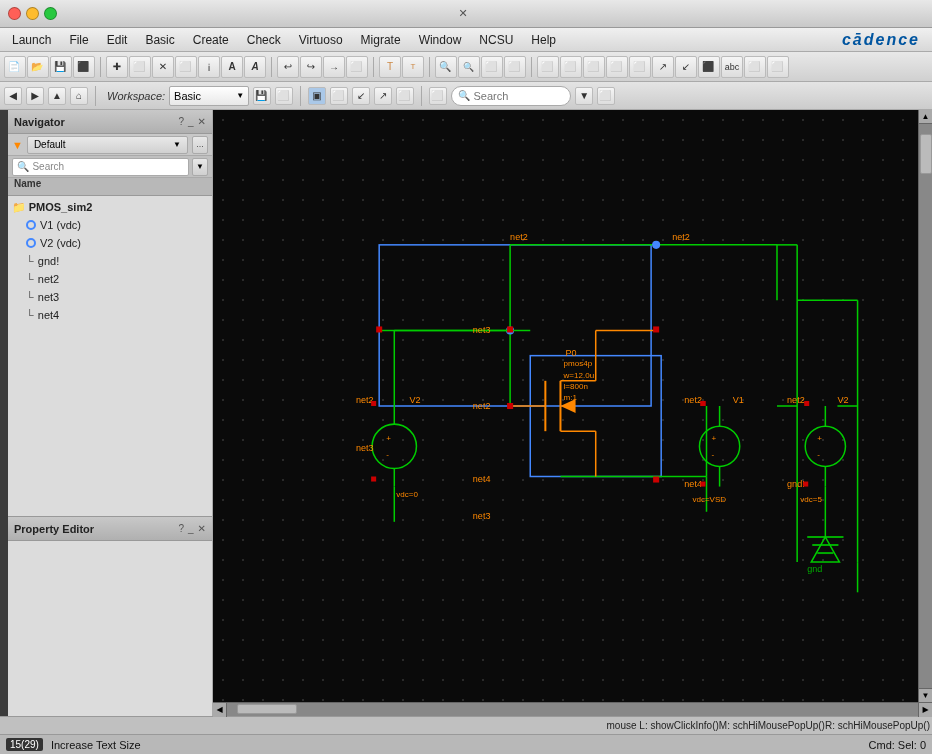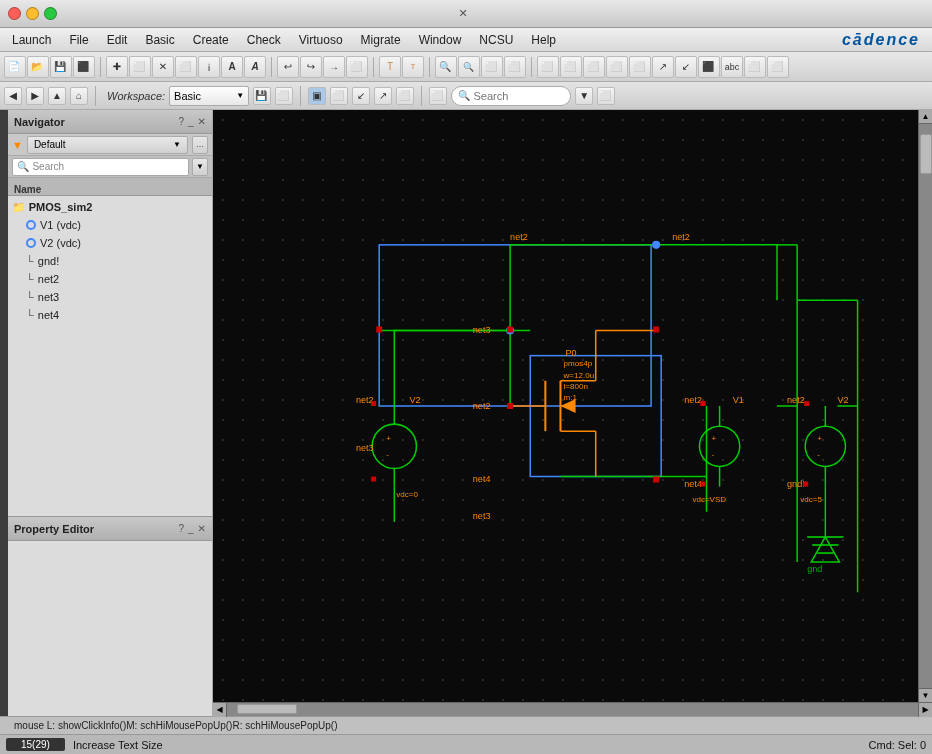--- a/index.html
+++ b/index.html
@@ -207,21 +207,21 @@
       padding: 0 4px;
       font-size: 10px;
       color: #888;
     }
 
     .nav-tree-header {
       height: 18px;
       background: #b8b8b8;
       border-bottom: 1px solid #999;
       display: flex;
-      align-items: flex-end;
+      align-items: flex-start;
       padding: 0 6px;
       font-size: 10px;
       font-weight: bold;
       color: #333;
     }
 
     .nav-tree {
       flex: 1;
       background: #dcdcdc;
       overflow-y: auto;
@@ -297,41 +297,41 @@
       align-items: center;
     }
 
     
     .status-bar1 {
       height: 18px;
       background: #c0c0c0;
       border-top: 1px solid #999;
       display: flex;
       align-items: center;
-      padding: 0 14px;
+      padding: 0 2px;
       font-size: 10px;
       color: #222;
-      justify-content: flex-start;
+      justify-content: flex-end;
     }
     .status-bar2 {
       height: 20px;
       background: #b8b8b8;
       border-top: 1px solid #999;
       display: flex;
       align-items: center;
       padding: 0 6px;
       font-size: 11px;
       color: #111;
       justify-content: space-between;
     }
     .status-left { display: flex; gap: 8px; align-items: center; }
     .status-count {
       background: #333;
       color: #fff;
-      padding: 1px 15px;
+      padding: 1px 4px;
       border-radius: 2px;
       font-size: 10px;
     }
 
     
     .schematic-svg {
       position: absolute;
       top: 0; left: 0;
       width: 100%; height: 100%;
     }

